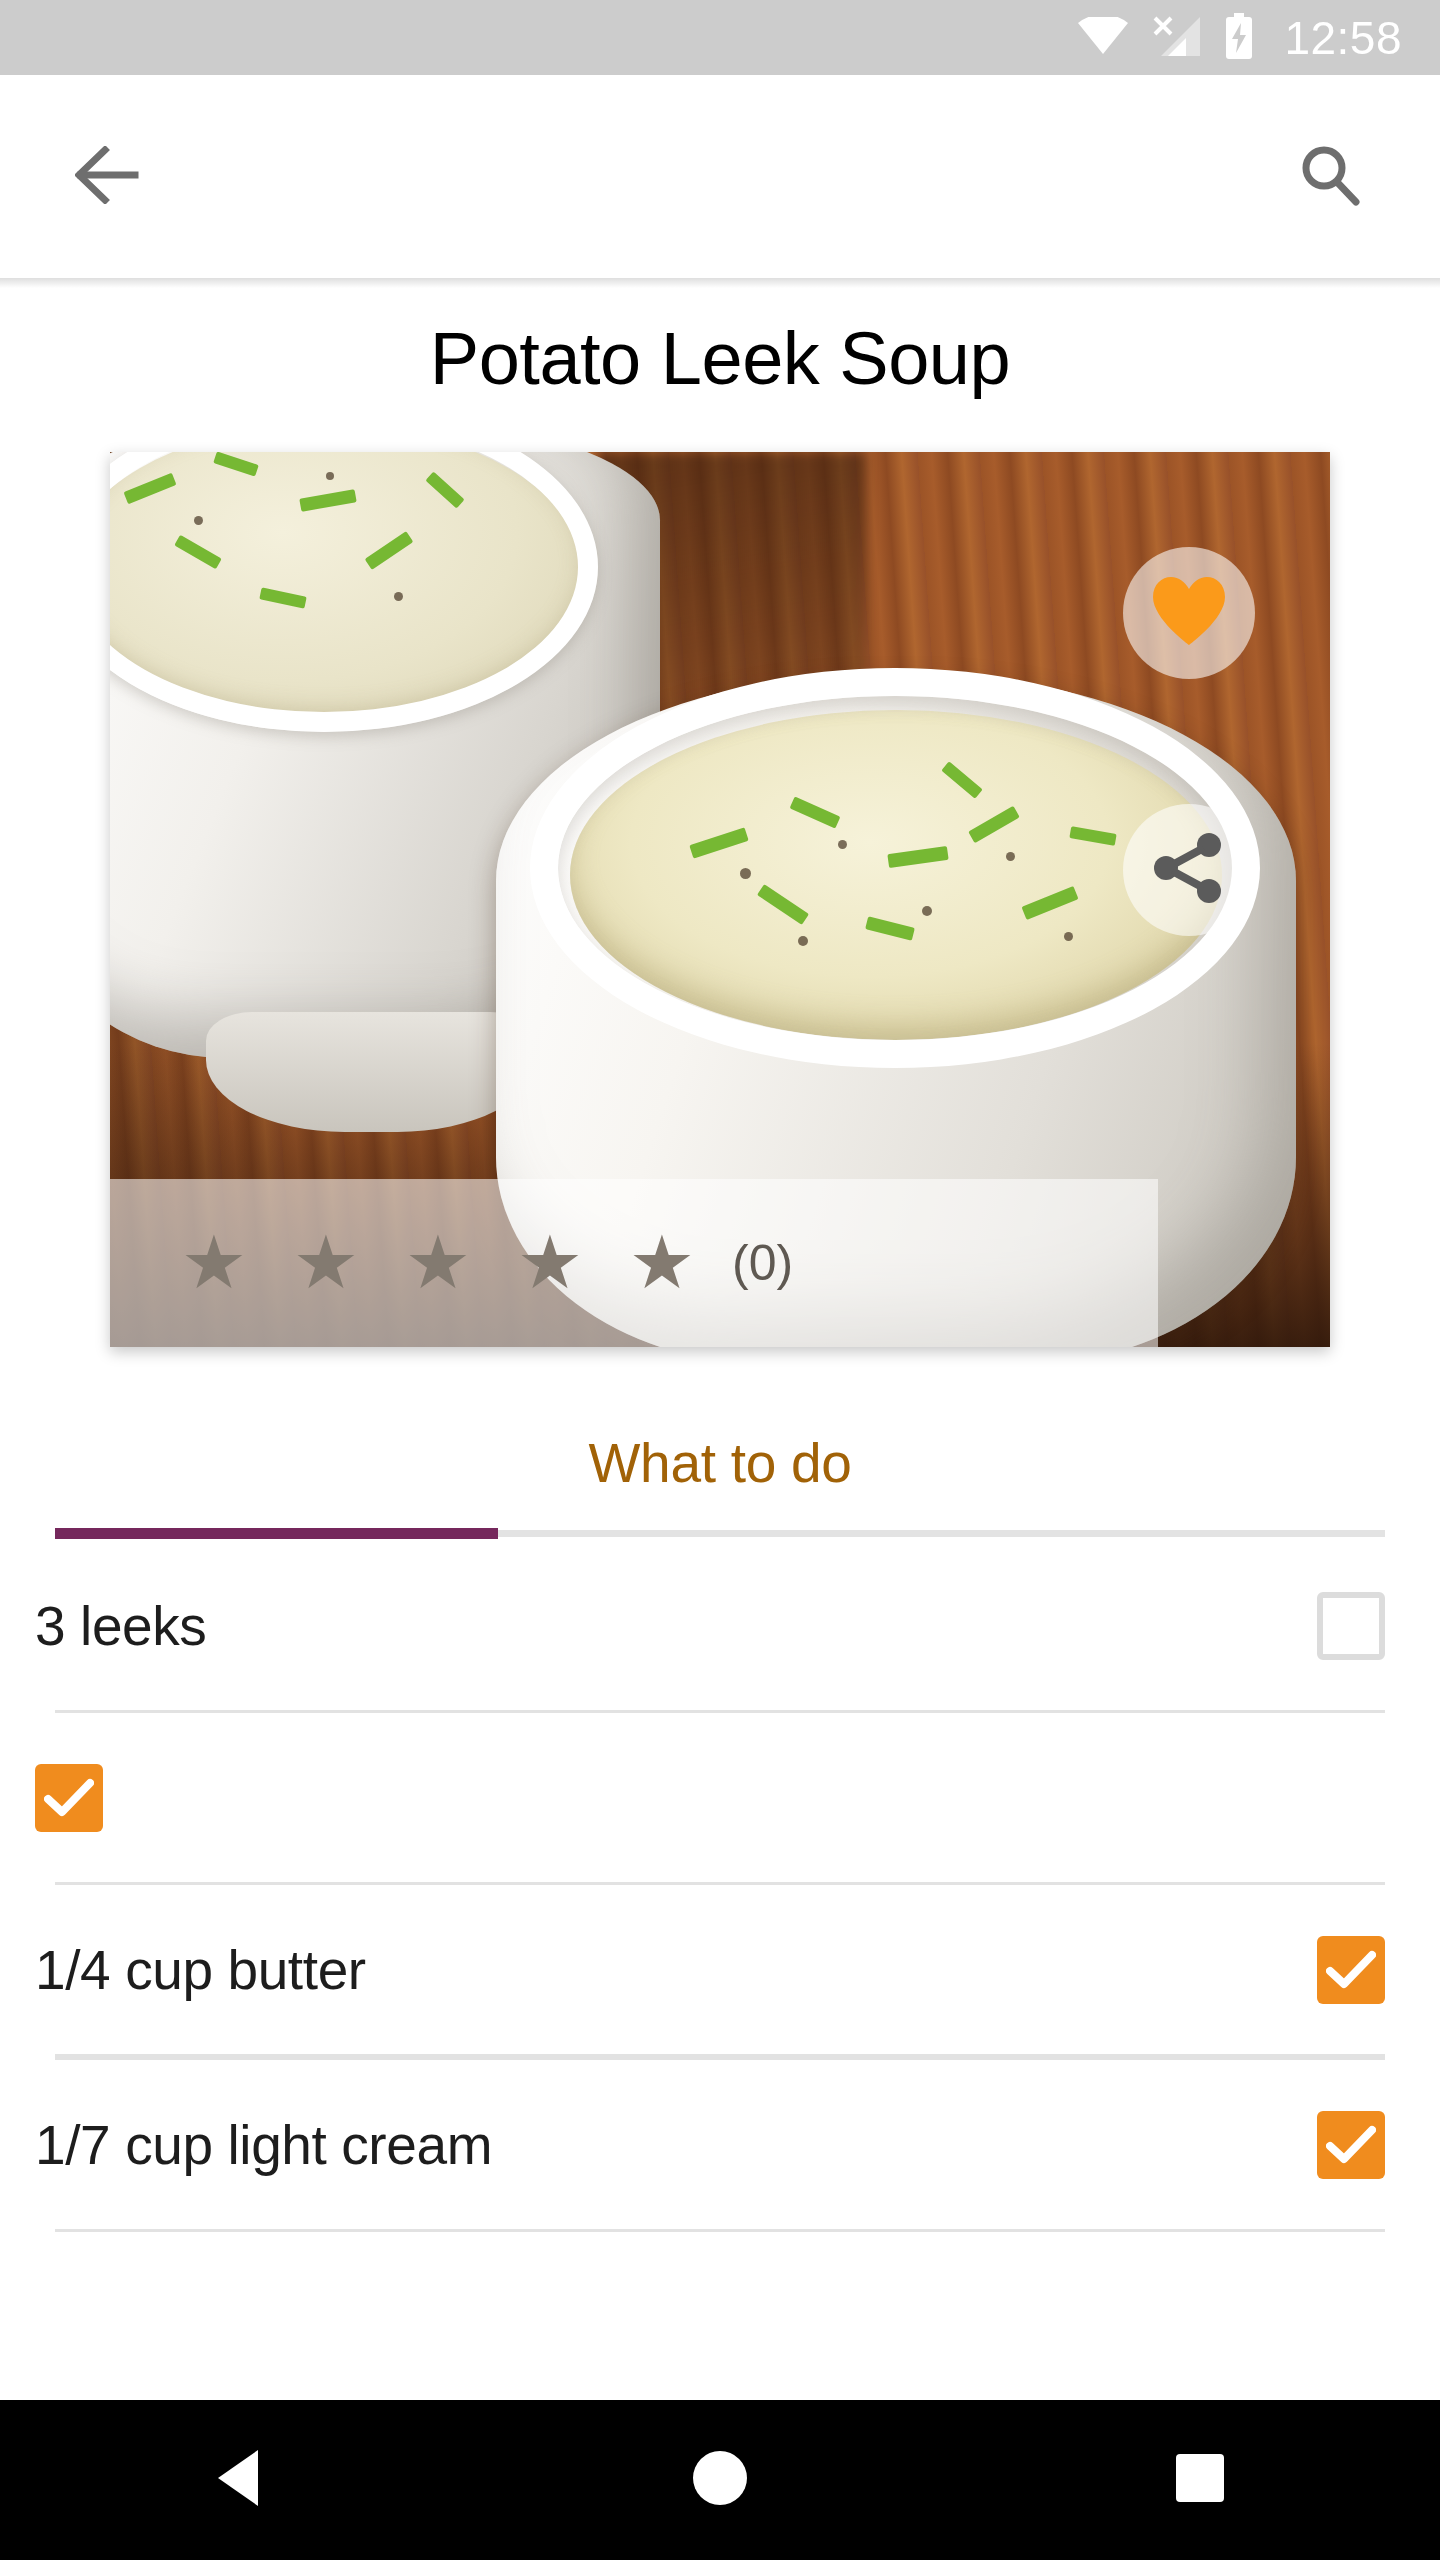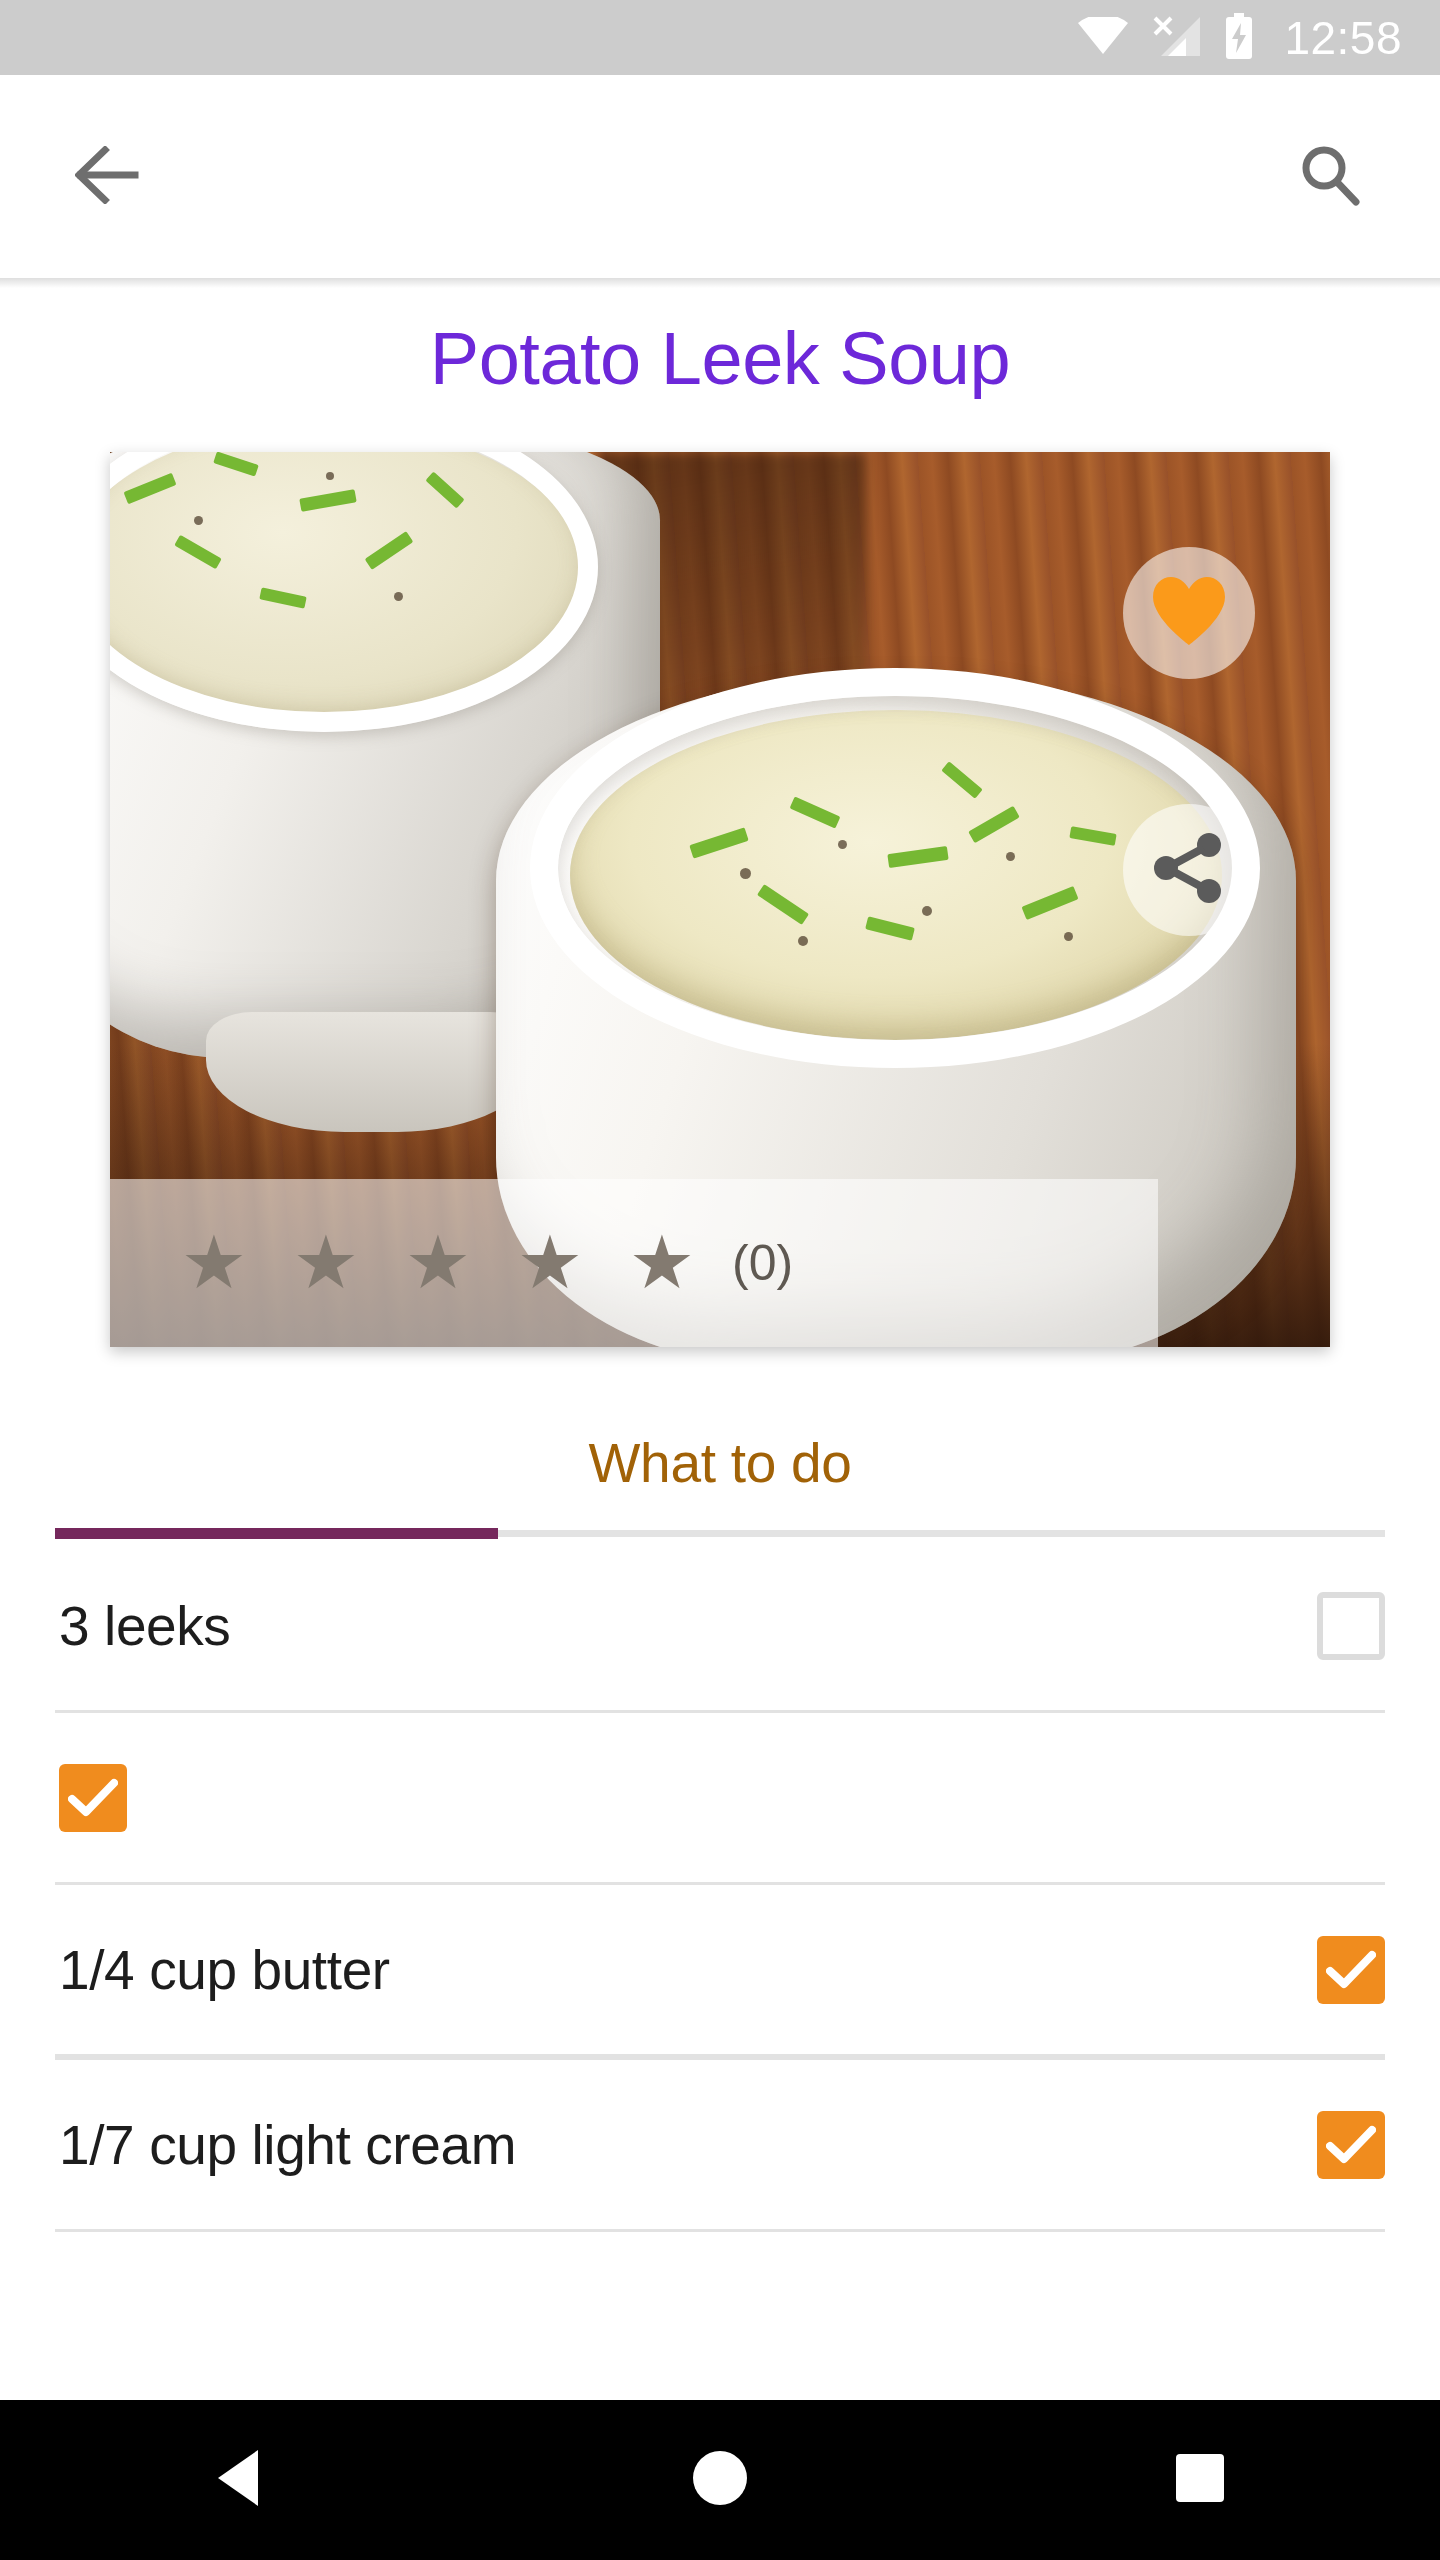--- a/index.html
+++ b/index.html
@@ -32,21 +32,21 @@
   .app-bar-shadow{
     position:absolute; top:278px; left:0; width:1440px; height:10px;
     background:linear-gradient(to bottom, rgba(0,0,0,0.13), rgba(0,0,0,0));
   }
   .iconbtn{ width:96px; height:96px; display:flex; align-items:center; justify-content:center; }
 
   
   .recipe-title{
     position:absolute; top:322px; left:0; width:1440px;
     text-align:center; font-size:74px; font-weight:400;
-    color:#6d28d9; letter-spacing:-0.5px; line-height:1;
+    color:#000000; letter-spacing:-0.5px; line-height:1;
   }
 
   
   .hero-card{
     position:absolute; top:452px; left:110px;
     width:1220px; height:895px;
     box-shadow:0 5px 14px rgba(0,0,0,0.22);
     background:#fff;
   }
   .hero-img{
@@ -149,21 +149,21 @@
   }
   .tab-indicator{
     position:absolute; top:1528px; left:55px; width:443px; height:11px;
     background:#75285c;
   }
 
   
   .list{ position:absolute; top:1541px; left:0; width:1440px; }
   .list-row{
     position:relative; height:169px; display:flex; align-items:center;
-    justify-content:space-between; padding:0 55px 0 59px;
+    justify-content:space-between; padding:0 55px 0 35px;
   }
   .row-label{ font-size:55px; color:#1d1d1d; letter-spacing:-0.4px; }
   .divider{ height:3px; background:#e2e2e2; margin:0 55px; }
   .cb{
     width:68px; height:68px; border-radius:6px;
     display:flex; align-items:center; justify-content:center; flex:none;
   }
   .cb-off{ background:#ffffff; border:6px solid #dcdcdc; }
   .cb-on{ background:#f08c1e; }
   .cb-on svg{ display:block; }

